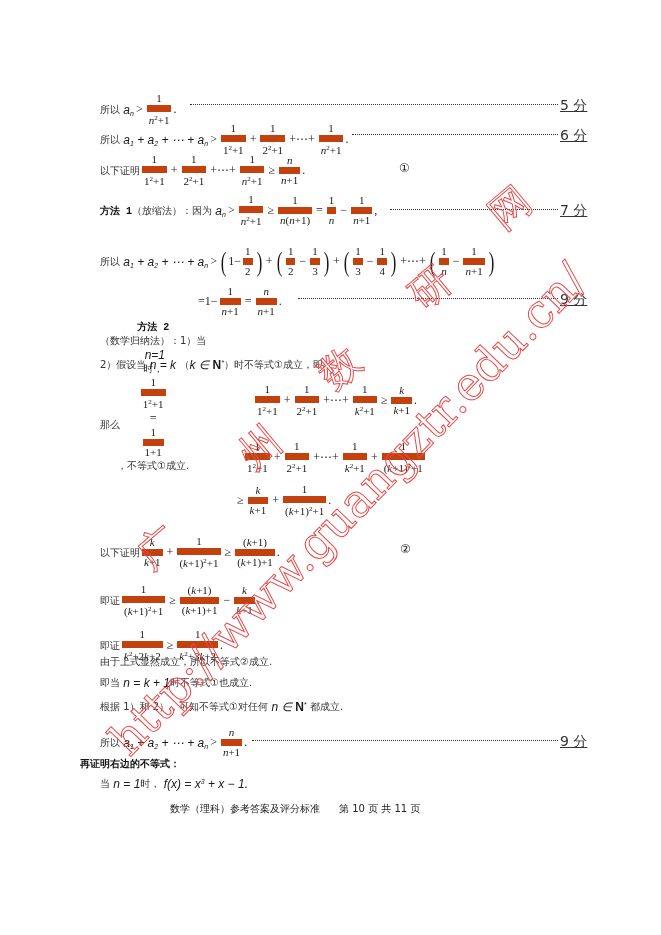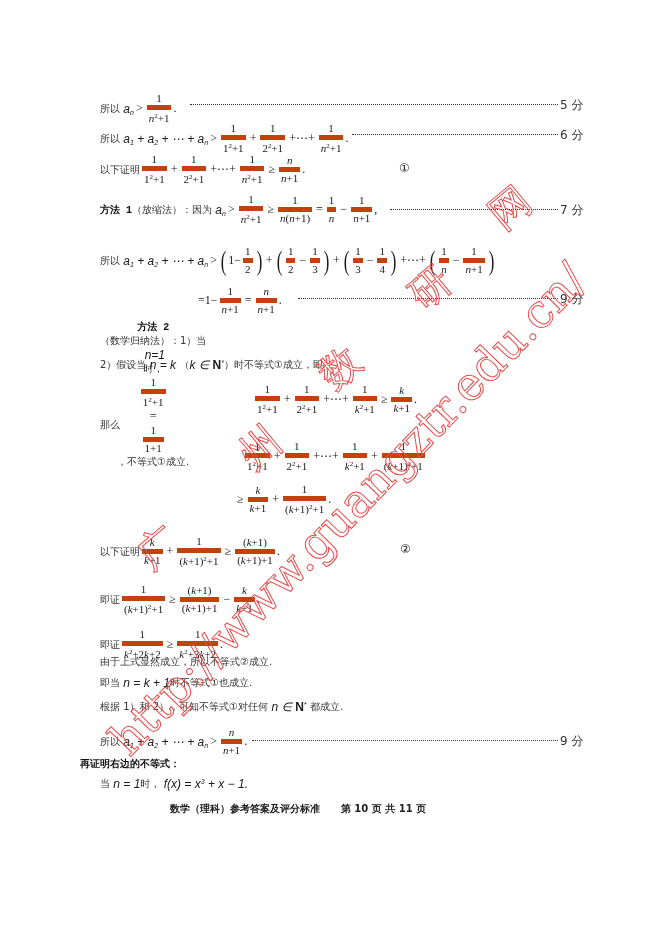--- a/index.html
+++ b/index.html
@@ -5,29 +5,29 @@
   html, body { margin:0; padding:0; background:#ffffff; }
   body { width:661px; height:935px; position:relative; overflow:hidden;
          font-family:"Liberation Serif", "DejaVu Serif", serif; color:#1a1a1a; font-size:11px; }
   .line { position:absolute; white-space:nowrap; display:flex; align-items:center; }
   .cn { font-family:"DejaVu Sans", sans-serif; font-size:10px; color:#333; }
   .bold { font-weight:bold; color:#111;font-family:Liberation Mono, monospace; }
   .m { font-style:italic; font-family:Liberation Sans, sans-serif; font-size:12px; }
   .r { font-style:normal; font-family:"Liberation Serif", serif; font-size:12px; }
   .frac { display:inline-flex; flex-direction:column; align-items:center; vertical-align:middle; margin:0 2px; font-size:11px; line-height:13px; }
   .frac .num { padding:0 2px; }
-  .frac .den { border-top:5px solid #c2410c; padding:0 2px; }
+  .frac .den { border-top:7px solid #c2410c; padding:0 2px; }
   sup { font-size:7px; vertical-align:4px; }
   sub { font-size:7px; vertical-align:-2px; }
   .op { margin:0 2px; font-size:12px; }
   .paren { font-size:28px; font-weight:100; line-height:28px; transform:scaleX(0.6); display:inline-block; }
   .dots { position:absolute; border-bottom:1px dotted #333; height:0; }
-  .score { position:absolute; font-size:12px; }
+  .score { position:absolute; font-size:14px;text-decoration:underline; }
   .mark { position:absolute; font-size:12px; }
-  .footer { position:absolute; left:170px; top:802px; font-family:"DejaVu Sans", sans-serif; font-size:10px; font-weight:bold; color:#222; white-space:pre; }
+  .footer { position:absolute; left:170px; top:802px; font-family:"DejaVu Sans", sans-serif; font-size:10px; font-weight:normal; color:#222; white-space:pre; }
   .wm { position:absolute; color:transparent; -webkit-text-stroke:1px #e84a4a; font-family:"DejaVu Serif", serif; pointer-events:none; white-space:nowrap; }
 </style>
 </head>
 <body>
 
 <div class="line" style="left:100px;top:92px;">
   <span class="cn">所以</span>
   <span class="m">&nbsp;a<sub>n</sub></span>
     <span class="op">&gt;</span>
   <span class="frac">

